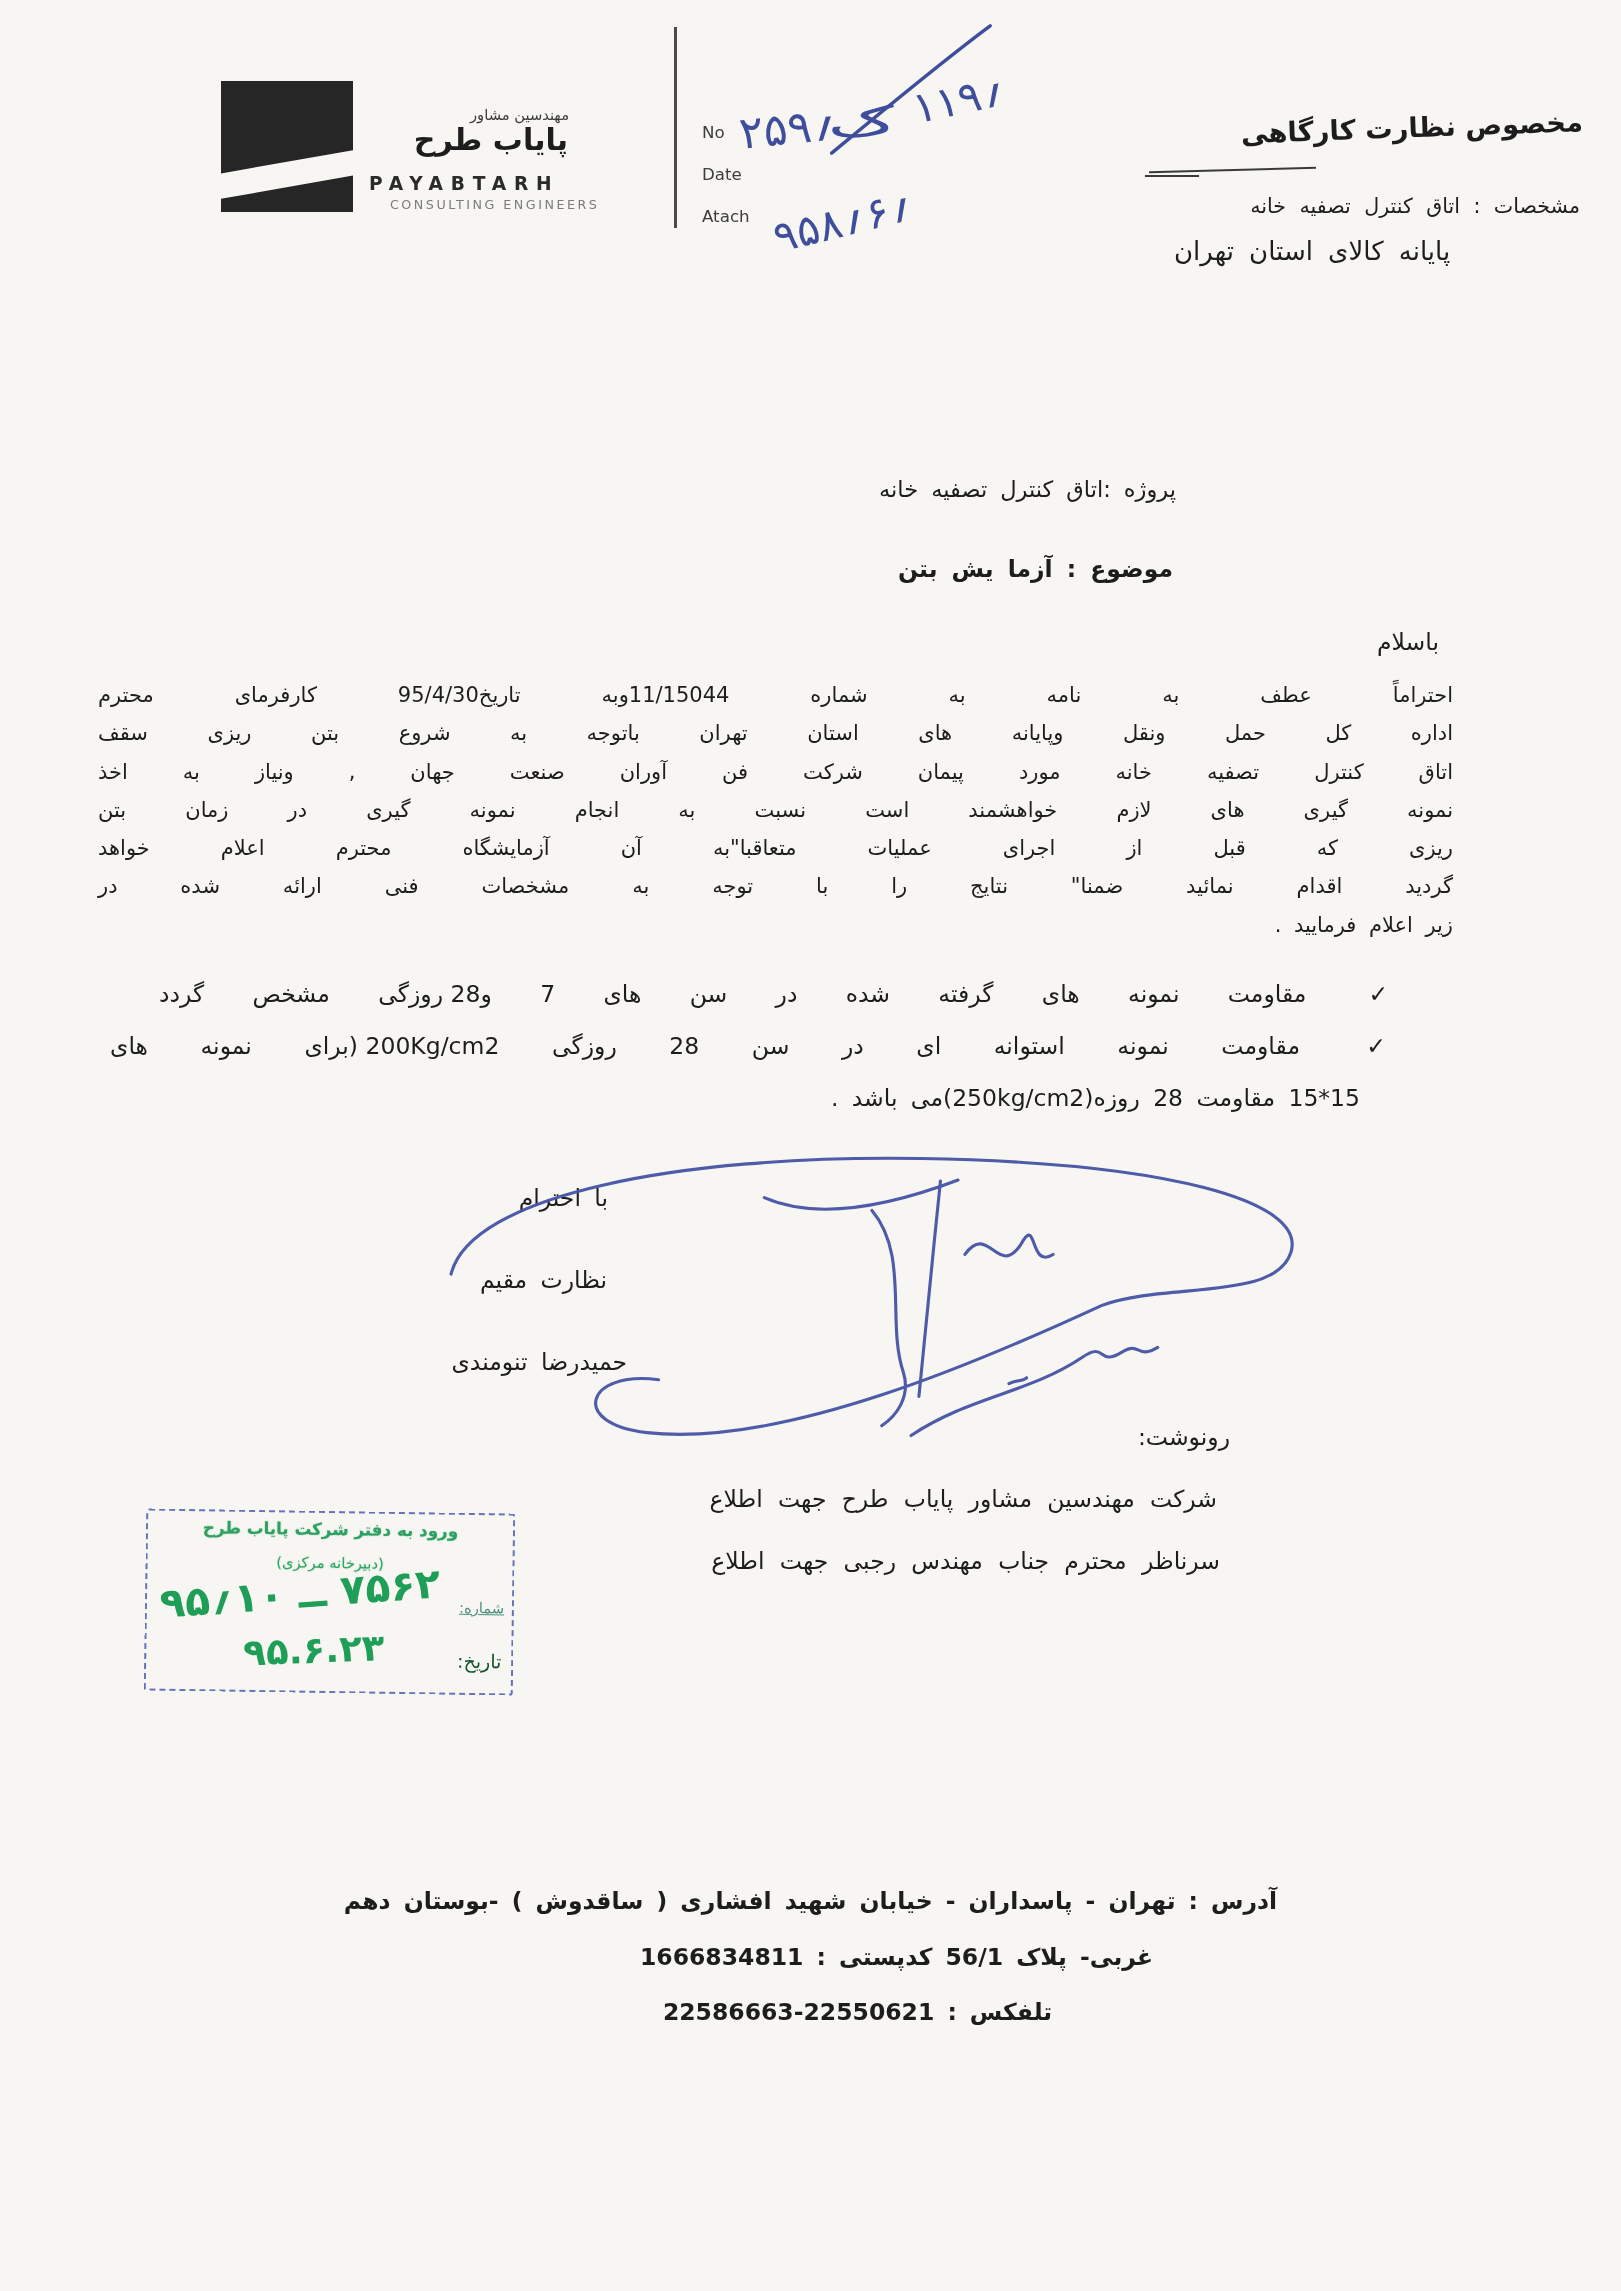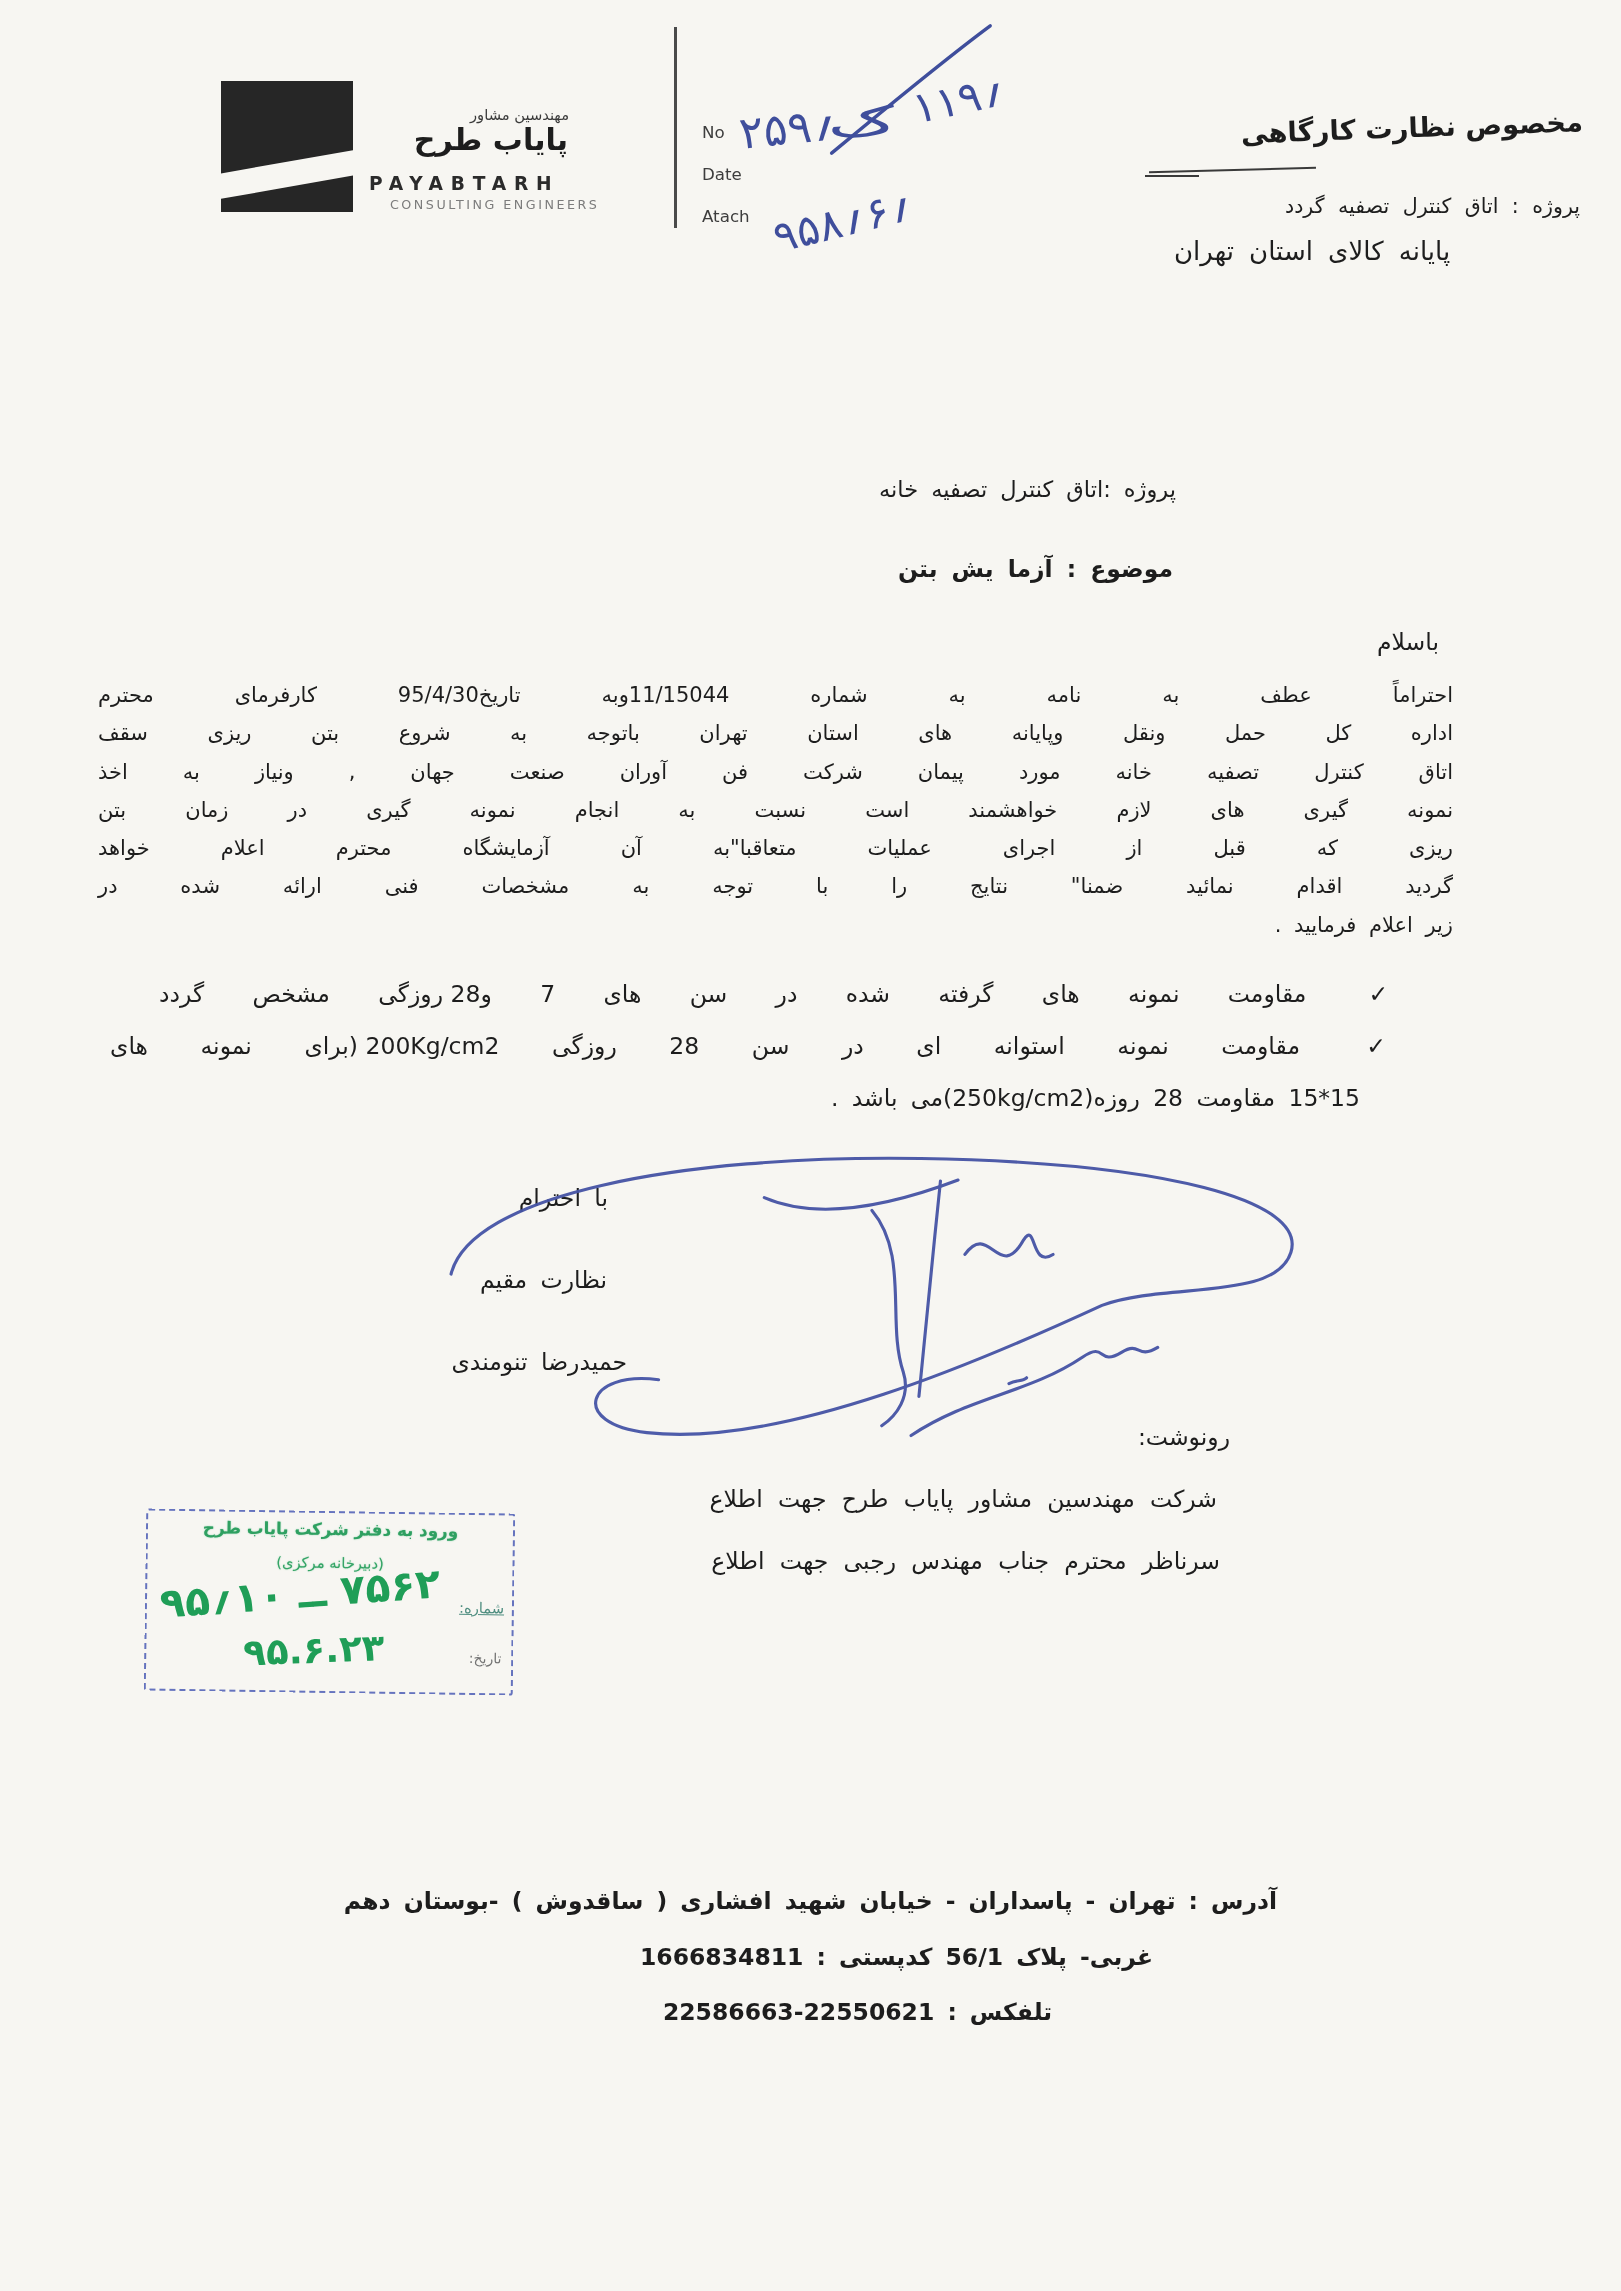--- a/index.html
+++ b/index.html
@@ -59,21 +59,21 @@
   .cc-label{left:1029px;top:1423px;width:201px;text-align:right;font-size:23.5px;direction:rtl;}
   .cc-item{text-align:right;font-size:23.5px;direction:rtl;word-spacing:7.8px;}
   .cc1{left:586px;top:1485px;width:631px;}
   .cc2{left:586px;top:1547px;width:634px;}
   
   .stamp{left:145px;top:1511px;width:365px;height:178px;border:2.9px dashed #6573be;border-radius:2.9px;transform:rotate(0.8deg);}
   .stamp div{position:absolute;}
   .stamp .s-line1{left:0;top:5.9px;width:100%;text-align:center;font-size:16.7px;font-weight:700;color:#2fa061;direction:rtl;text-shadow:0 0 1.5px #7fc9a0;}
   .stamp .s-line2{left:0;top:41px;width:100%;text-align:center;font-size:14.7px;color:#35a466;direction:rtl;text-shadow:0 0 1.5px #8ccfa9;}
   .stamp .s-no-label{right:7.8px;top:84px;font-size:14.7px;color:#4f8e80;direction:rtl;text-decoration:underline;}
-  .stamp .s-date-label{right:9.8px;top:135px;font-size:14px;color:#737373;direction:rtl;margin-left:48px;}
+  .stamp .s-date-label{right:9.8px;top:135px;font-size:19px;color:#14532d;direction:rtl;margin-left:48px;}
   .stamp .s-no-value{left:5.9px;top:57px;width:294px;text-align:center;font-size:41px;font-weight:700;color:#1f9e57;direction:rtl;transform:rotate(-5deg);white-space:nowrap;}
   .stamp .s-date-value{left:55px;top:116px;width:225px;text-align:center;font-size:37px;font-weight:700;color:#1f9e57;direction:rtl;transform:rotate(-3deg);white-space:nowrap;}
   
   .addr{text-align:center;font-size:23.5px;font-weight:700;direction:rtl;word-spacing:4.9px;}
   .a1{left:167px;top:1887px;width:1287px;}
   .a2{left:627px;top:1943px;width:539px;}
   .a3{left:627px;top:1998px;width:461px;}
 </style>
 </head>
 <body>
@@ -98,21 +98,21 @@
   <div class="abs pen hand-no-mid">ک</div>
   <div class="abs pen hand-no-right">؍۱۱۹</div>
   <svg class="abs hand-slash" width="186" height="142" viewBox="0 0 190 145">
     <path d="M 18 138 C 70 95 130 45 180 8" stroke="#3f4e9c" stroke-width="3.5" fill="none" stroke-linecap="round"></path>
   </svg>
   <div class="abs pen hand-date">۹۵؍۶؍۸</div>
 
   <div class="abs dept-note">مخصوص نظارت کارگاهی</div>
   <div class="abs dept-underline"></div>
   <div class="abs dept-underline2"></div>
-  <div class="abs hdr-project">پروژه : اتاق کنترل تصفیه گردد</div>
+  <div class="abs hdr-project">مشخصات : اتاق کنترل تصفیه خانه</div>
   <div class="abs hdr-project2">پایانه کالای استان تهران</div>
 
   <div class="abs project-line">پروژه :اتاق کنترل تصفیه خانه</div>
   <div class="abs subject-line">موضوع : آزما یش بتن</div>
   <div class="abs salutation">باسلام</div>
 
   <div>
     <div class="abs para-line p1">احتراماً عطف به نامه به شماره 11/15044وبه تاریخ95/4/30 کارفرمای محترم</div>
     <div class="abs para-line p2">اداره کل حمل ونقل وپایانه های استان تهران باتوجه به شروع بتن ریزی سقف</div>
     <div class="abs para-line p3">اتاق کنترل تصفیه خانه مورد پیمان شرکت فن آوران صنعت جهان , ونیاز به اخذ</div>

